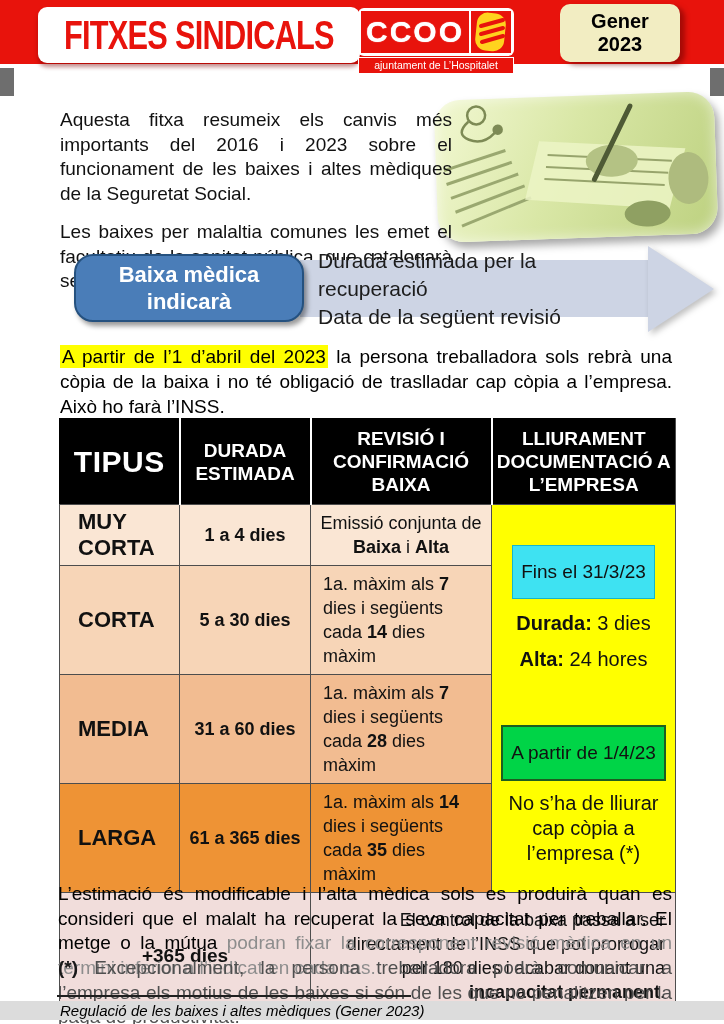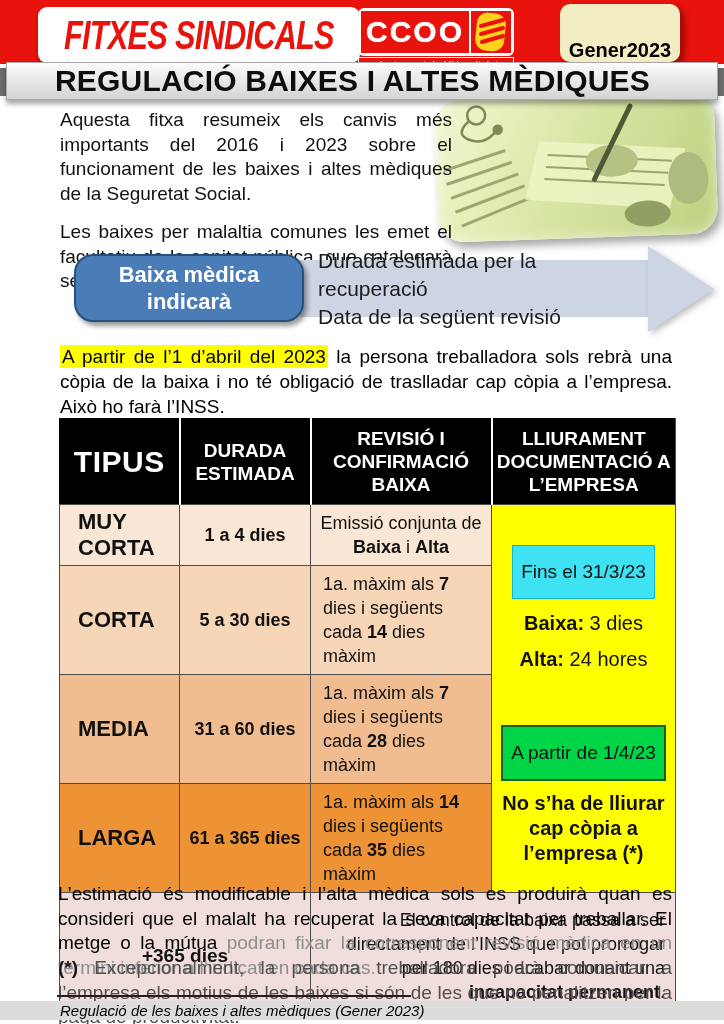--- a/index.html
+++ b/index.html
@@ -3,34 +3,34 @@
 <meta charset="utf-8">
 <style>
   html,body{margin:0;padding:0;background:#888;}
   .page{position:relative;width:724px;height:1024px;background:#fff;overflow:hidden;
         font-family:"Liberation Sans",sans-serif;color:#111;margin:0 auto;}
 
   
   .topbar{position:absolute;top:0;left:0;width:724px;height:64px;background:#e8130c;z-index:1;}
   .brand-box{position:absolute;left:38px;top:7px;width:322px;height:56px;background:#fff;
              border-radius:9px;box-shadow:0 4px 4px rgba(120,0,0,.45);display:flex;align-items:center;
-             justify-content:center;z-index:3;font-style:italic;}
+             justify-content:center;z-index:3;}
   .brand-text{color:#e8130c;font-weight:bold;font-size:41px;letter-spacing:-1px;
               transform:scaleX(.75);white-space:nowrap;}
   .ccoo{position:absolute;left:358px;top:8px;width:156px;z-index:3;}
   .ccoo-main{background:#fff;border-radius:6px;padding:3px;display:flex;height:42px;}
   .ccoo-red{flex:1;background:#e8130c;display:flex;align-items:center;justify-content:center;}
   .ccoo-acronym{color:#fff;font-weight:bold;font-size:30px;letter-spacing:2px;
                 text-shadow:0 0 1px #fff;}
   .ccoo-flagwrap{width:40px;background:#e8130c;margin-left:2px;display:flex;align-items:center;justify-content:center;}
   .ccoo-sub{margin-top:1px;background:#e8130c;border:1px solid #fff;color:#fff;
             font-size:10.5px;text-align:center;padding:1px 0 2px;}
   .date-badge{position:absolute;left:560px;top:4px;width:120px;height:58px;background:#f2edc2;
               border-radius:10px;box-shadow:5px 3px 5px rgba(100,0,0,.5);z-index:2;
-              display:flex;flex-direction:row;align-items:flex-end;justify-content:center;
+              display:flex;flex-direction:column;align-items:center;justify-content:center;
               font-weight:bold;font-size:20px;line-height:23px;color:#000;}
 
   
   .ribbon{position:absolute;top:68px;width:14px;height:28px;background:#6e6e6e;z-index:1;}
   .ribbon-l{left:0;} .ribbon-r{right:0;}
   .titlebar{position:absolute;top:62px;left:6px;width:712px;height:38px;z-index:2;
             background:linear-gradient(#fbfbfb,#d4d4d4);border:1px solid #a9a9a9;
             box-shadow:0 4px 5px rgba(0,0,0,.35);display:flex;align-items:center;
             padding-left:48px;box-sizing:border-box;}
   .titlebar span{font-weight:bold;font-size:30px;letter-spacing:.2px;color:#0d0d0d;white-space:nowrap;}
@@ -78,21 +78,21 @@
   .r5 td{background:#f1dddb;height:65px;}
   td.tipus{font-weight:bold;font-size:22px;line-height:26px;text-align:left;padding:1px 18px;}
   td.dur{font-weight:bold;font-size:18px;text-align:center;}
   td.rev{font-size:18px;line-height:24px;text-align:left;padding:6px 8px 6px 12px;}
   .r1 td.rev{text-align:center;padding:6px 8px;}
   td.cell-yellow{background:#ffff00 !important;vertical-align:top;text-align:center;padding-top:40px;}
   .badge{display:inline-block;font-size:19px;padding:15px 8px;}
   .badge.cyan{background:#3ee2f2;border:1px solid #14b6cc;}
   .badge.green{background:#00d447;border:2px solid #1d5e20;margin-top:54px;}
   .yline{font-size:20px;margin-top:13px;}
-  .nocopy{font-weight:bold;font-size:20px;line-height:25px;margin-top:10px;padding:0 8px;}
+  .nocopy{font-weight:normal;font-size:20px;line-height:25px;margin-top:10px;padding:0 8px;}
   td.plus{font-weight:bold;font-size:19px;text-align:center;}
   td.ctrl{font-size:18px;line-height:24px;text-align:right;padding:15px 10px;margin-top:48px;}
 
   
   .outro1{position:absolute;top:882px;left:58px;width:614px;margin:0;
           font-size:19px;line-height:24.5px;text-align:justify;color:#000;}
   .outro1 .gray{color:#8d8d8d;}
   .outro2{position:absolute;top:956px;left:58px;width:614px;margin:0;
           font-size:19px;line-height:24.5px;text-align:justify;color:#4f4f4f;}
   .outro2 b{color:#1a1a1a;}
@@ -129,23 +129,20 @@
       <div class="ccoo-sub">ajuntament de L’Hospitalet</div>
     </div>
     <div class="date-badge">
       <div>Gener</div>
       <div>2023</div>
     </div>
   </header>
 
   <div class="ribbon ribbon-l"></div>
   <div class="ribbon ribbon-r"></div>
-  <div class="titlebar">
-    <span>REGULACIÓ BAIXES I ALTES MÈDIQUES</span>
-  </div>
 
   <section class="intro">
     <p>Aquesta fitxa resumeix els canvis més importants del 2016 i 2023 sobre el funcionament de les baixes i altes mèdiques de la Seguretat Social.</p>
     <p>Les baixes per malaltia comunes les emet el facultatiu de la sanitat pública, que catalogarà segons la durada estimada de la recuperació.</p>
   </section>
   <div class="photo">
     <svg viewBox="0 0 280 142">
       <g stroke="#7d8a55" fill="none" stroke-width="2.5">
         <circle cx="42" cy="16" r="9"></circle>
         <path d="M34 22 Q20 34 34 40 Q48 46 60 34"></path>
@@ -198,21 +195,21 @@
       <th>DURADA ESTIMADA</th>
       <th>REVISIÓ I CONFIRMACIÓ BAIXA</th>
       <th>LLIURAMENT DOCUMENTACIÓ A L’EMPRESA</th>
     </tr>
     <tr class="r1">
       <td class="tipus">MUY CORTA</td>
       <td class="dur">1 a 4 dies</td>
       <td class="rev"><span>Emissió conjunta de </span><b>Baixa</b><span> i </span><b>Alta</b></td>
       <td class="cell-yellow" rowspan="4">
         <div class="badge cyan">Fins el 31/3/23</div>
-        <div class="yline"><b>Baixa:</b><span> 3 dies</span></div>
+        <div class="yline"><b>Durada:</b><span> 3 dies</span></div>
         <div class="yline"><b>Alta:</b><span> 24 hores</span></div>
         <div class="badge green">A partir de 1/4/23</div>
         <div class="nocopy">No s’ha de lliurar cap còpia a l’empresa (*)</div>
       </td>
     </tr>
     <tr class="r2">
       <td class="tipus">CORTA</td>
       <td class="dur">5 a 30 dies</td>
       <td class="rev"><span>1a. màxim als </span><b>7</b><span> dies i següents cada </span><b>14</b><span> dies màxim</span></td>
     </tr>

